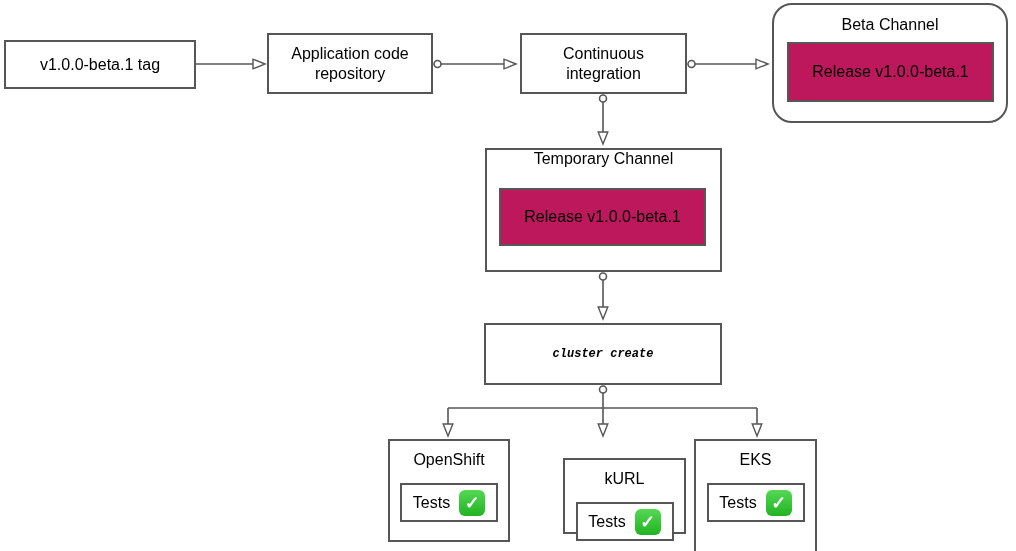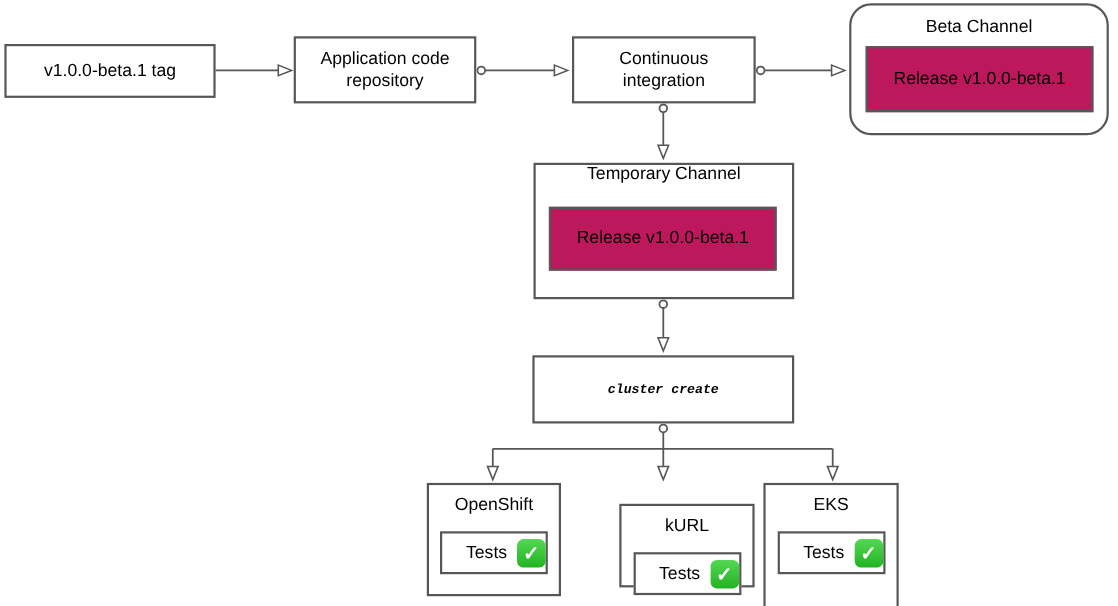--- a/index.html
+++ b/index.html
@@ -32,21 +32,21 @@
     text-align:center; font-size:16px;
   }
   .mono-label {
     font-family:"Liberation Mono", monospace; font-weight:bold; font-size:12px;font-style:italic;
   }
   .platform-title { padding-top:10px; text-align:center; font-size:16px; }
   .tests-box {
     position:absolute; box-sizing:border-box; left:50%; transform:translateX(-50%);
     top:42px; width:98px; height:39px;
     border:2px solid #565656; background:#ffffff;
-    display:flex; align-items:center; justify-content:flex-end; gap:9px;
+    display:flex; align-items:center; justify-content:center; gap:9px;
     font-size:16px;
   }
   .check-icon {
     width:26px; height:26px; border-radius:6px;
     background:linear-gradient(180deg,#55d855 0%, #21b321 100%);
     display:flex; align-items:center; justify-content:center;
     color:#ffffff; font-weight:bold; font-size:18px; line-height:1;
   }
 </style>
 </head>

